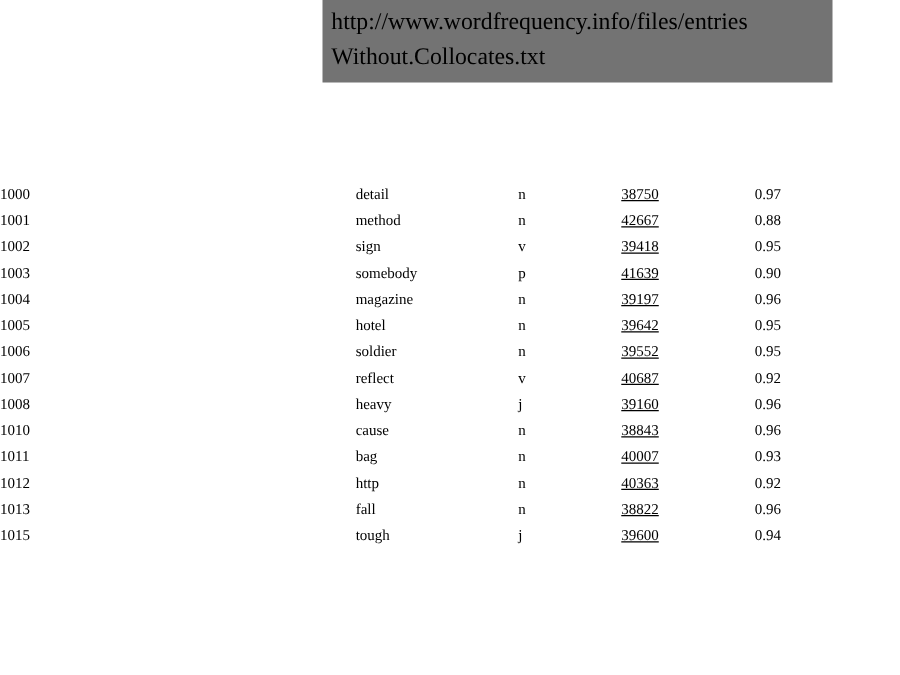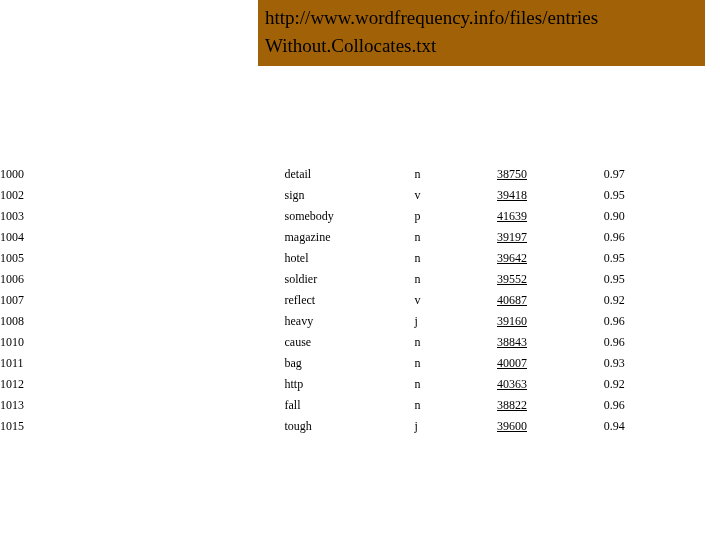--- a/index.html
+++ b/index.html
@@ -13,41 +13,41 @@
     font-family: "Liberation Serif", "DejaVu Serif", serif;
     overflow: hidden;
     position: relative;
   }
 
   
   .banner {
     position: absolute;
     left: 258px;
     top: 0px;
-    width: 447px;
+    width: 408px;
     height: 66px;
-    background: #a16207;
+    background: #737373;
     box-sizing: border-box;
     padding: 4px 0 0 7px;
   }
   .banner-line {
     display: block;
     font-family: "Liberation Serif", "DejaVu Serif", serif;
     font-size: 19px;
     line-height: 28px;
     color: #000000;
     white-space: nowrap;
     letter-spacing: 0px;
   }
 
   
   .entries {
     position: absolute;
     left: 0px;
-    top: 164px;
+    top: 145px;
     width: 720px;
   }
   table.entry-table {
     border-collapse: collapse;
     border-spacing: 0;
     width: 720px;
     table-layout: fixed;
   }
   table.entry-table td {
     font-family: "Liberation Serif", "DejaVu Serif", serif;
@@ -82,20 +82,27 @@
 
 <div class="entries">
   <table class="entry-table">
     <tbody>
         <tr>
           <td class="c-rank">1000</td>
           <td class="c-word">detail</td>
           <td class="c-pos">n</td>
           <td class="c-freq">38750</td>
           <td class="c-disp">0.97</td>
+        </tr>
+        <tr>
+          <td class="c-rank">1001</td>
+          <td class="c-word">method</td>
+          <td class="c-pos">n</td>
+          <td class="c-freq">42667</td>
+          <td class="c-disp">0.88</td>
         </tr>
         <tr>
           <td class="c-rank">1002</td>
           <td class="c-word">sign</td>
           <td class="c-pos">v</td>
           <td class="c-freq">39418</td>
           <td class="c-disp">0.95</td>
         </tr>
         <tr>
           <td class="c-rank">1003</td>

